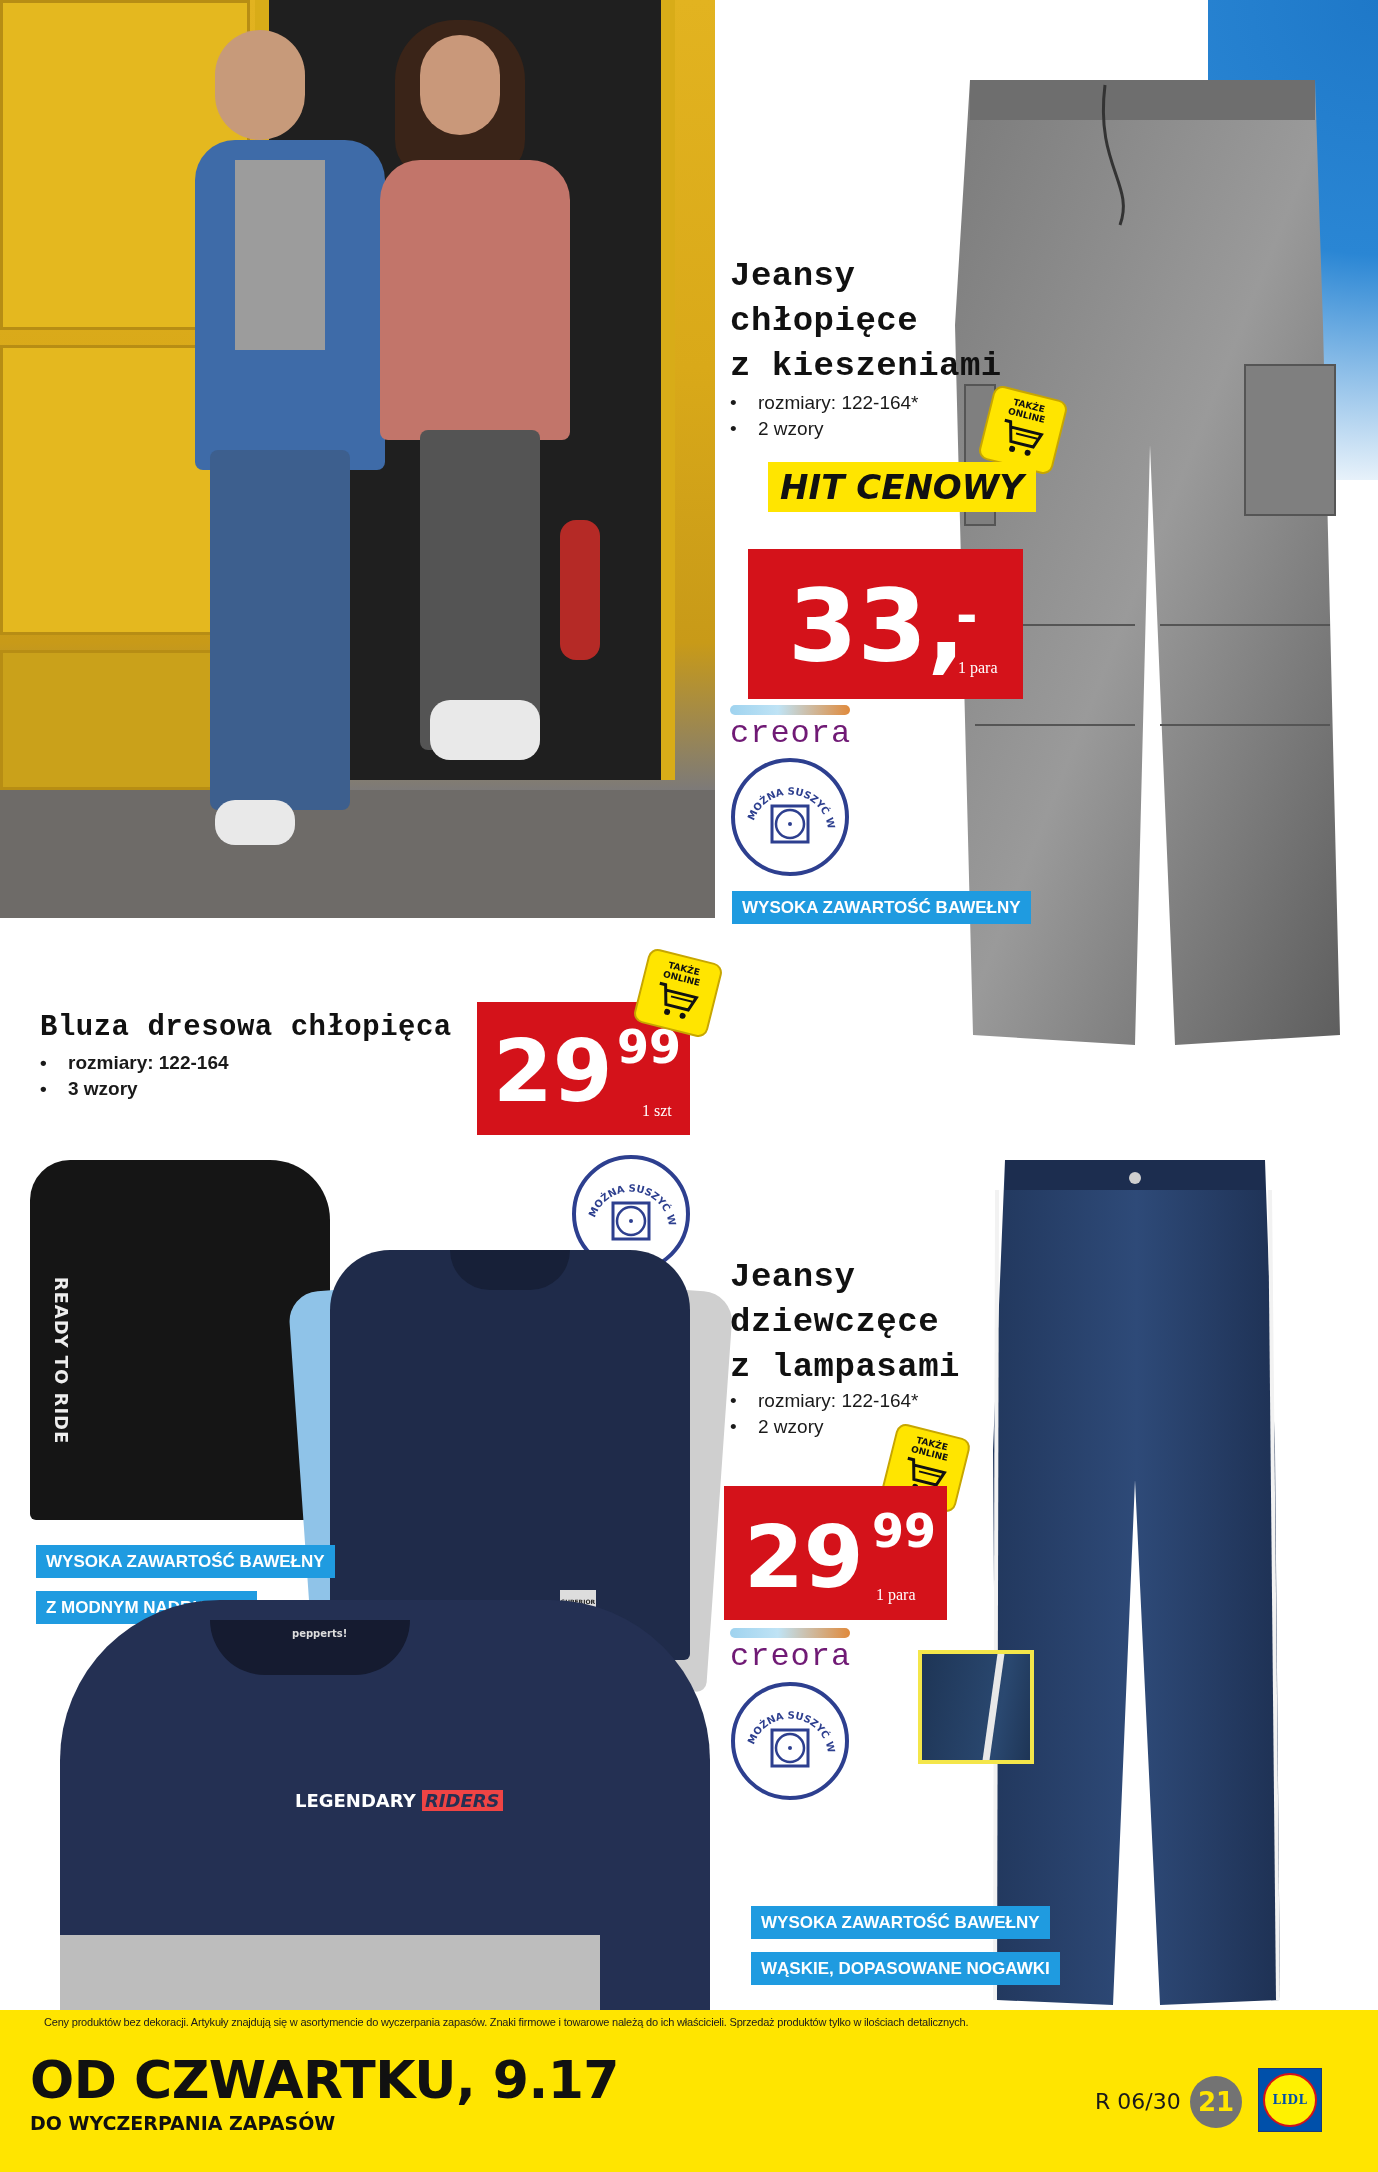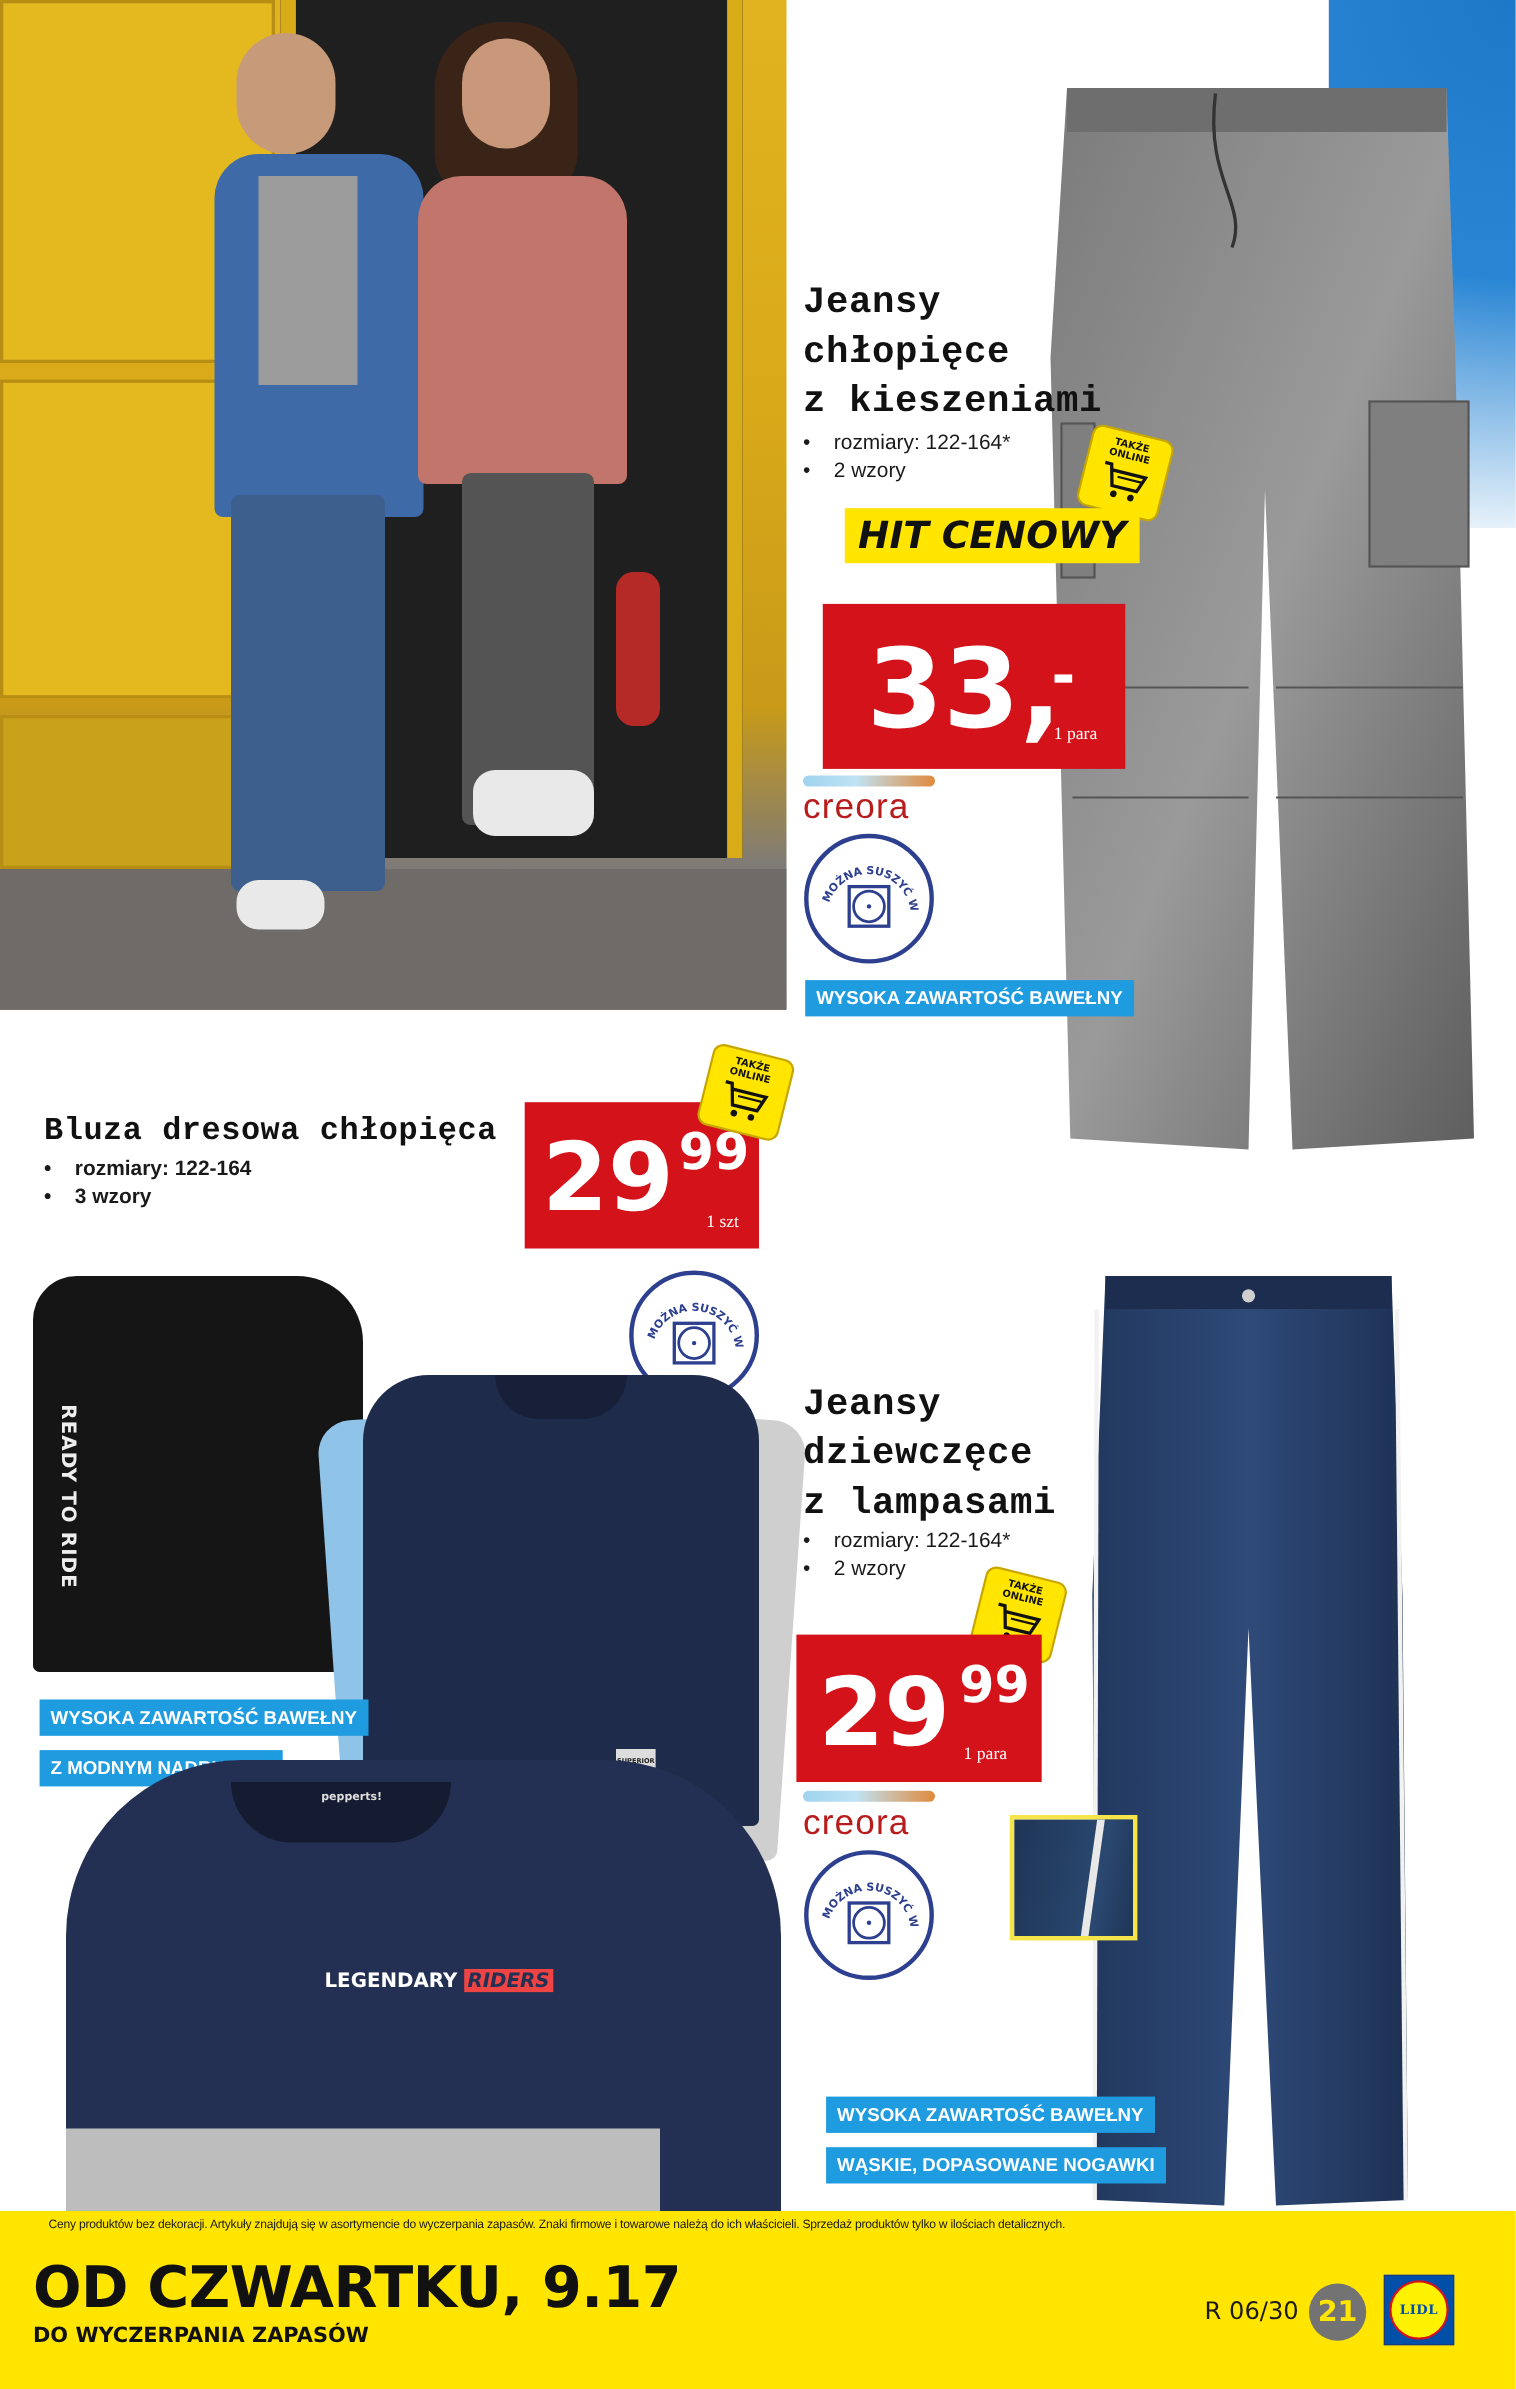--- a/index.html
+++ b/index.html
@@ -28,21 +28,21 @@
   .price-main { position: absolute; line-height: 1; }
   .price-sup { position: absolute; line-height: 1; }
   .price-unit { position: absolute; font-family: "Liberation Serif", serif; font-weight: 400; font-size: 16px; }
 
   .hit { background: #ffe500; color: #111; font-weight: 900; font-style: italic; font-size: 34px; display: flex; align-items: center; justify-content: center; letter-spacing: 0px; }
 
   .badge-online { width: 76px; height: 76px; background: #ffe500; border: 2px solid #c7a600; border-radius: 10px; transform: rotate(14deg); display: flex; flex-direction: column; align-items: center; justify-content: flex-start; padding-top: 6px; }
   .badge-online .t { font-size: 9px; font-weight: 900; line-height: 10px; color: #111; }
   .badge-online svg { margin-top: 2px; }
 
-  .creora { font-family: Liberation Sans, sans-serif; color: #b91c1c; font-size: 32px; letter-spacing: 1px; }
+  .creora { font-family: Liberation Mono, monospace; color: #701a75; font-size: 32px; letter-spacing: 1px; }
   .creora-wave { height: 10px; border-radius: 6px; background: linear-gradient(90deg, #9fd3ef 0%, #bfe3f5 40%, #e08a3c 100%); }
 
   .dryer { border-radius: 50%; border: 4px solid #2d3f8f; background: #fff; }
 
   .tag { background: #1f9be0; color: #fff; font-family: Liberation Sans, sans-serif; font-weight: 900; font-size: 17px; padding: 12px 10px; height: 33px; display: flex; align-items: center; letter-spacing: 0px; white-space: nowrap; }
 
   
   .sweat-black { left: 30px; top: 1160px; width: 300px; height: 360px; background: #151515; border-radius: 40px 60px 6px 6px; }
   .sweat-navy { left: 330px; top: 1250px; width: 360px; height: 410px; background: #1f2b4a; border-radius: 60px 60px 6px 6px; }
   .sleeve-blue { left: 300px; top: 1290px; width: 80px; height: 360px; background: #8fc3e8; border-radius: 30px 10px 10px 10px; transform: rotate(-4deg); }

